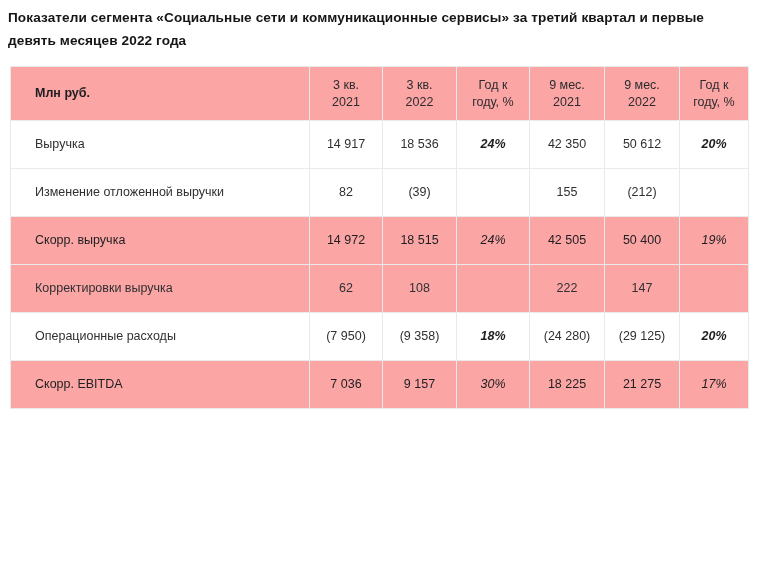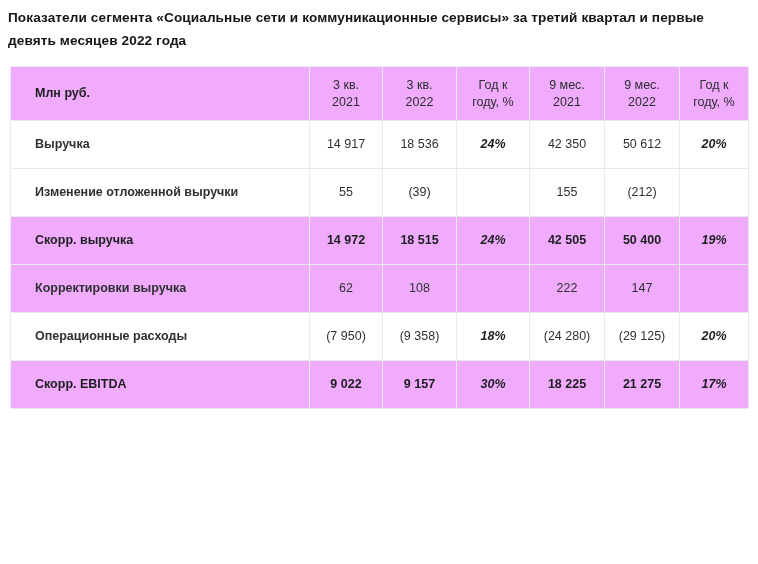--- a/index.html
+++ b/index.html
@@ -40,29 +40,28 @@
     padding: 0;
     font-weight: 400;
     text-align: center;
     white-space: pre-line;
     line-height: 17px;
   }
   .data-table .label-cell {
     text-align: left;
     padding-left: 24px;
     padding-right: 8px;
-    font-weight: bold;
   }
   .data-table thead tr { height: 54px; }
   .data-table tbody tr { height: 48px; }
   .data-table thead tr,
-  .data-table tbody tr.shaded { background: #f0abfc; }
+  .data-table tbody tr.shaded { background: #fca5a5; }
   .data-table thead th { font-weight: 400; color: #2b2c2f; }
   .data-table thead th.unit-cell { font-weight: 700; color: #1d1e20; }
-  tr.bold-row .label-cell, tr.bold-row td { font-weight: 700; color: #1d1e20; margin-top: 6px; }
+  tr.bold-row .label-cell, tr.bold-row td { font-weight: 400; color: #1d1e20; margin-top: 6px; }
   tr.italic-row .label-cell, tr.italic-row td { font-style: italic; }
   tr.section-row .label-cell { font-style: italic; }
   td.pct-strong { font-style: italic; font-weight: 700; color: #1d1e20; }
 </style>
 </head>
 <body>
 
 <div class="page">
 
   <h1 class="page-title">Показатели сегмента «Социальные сети и коммуникационные сервисы» за третий квартал и первые девять месяцев 2022 года</h1>
@@ -102,21 +101,21 @@
         <td>18 536</td>
         <td class="pct-strong">24%</td>
         <td>42 350</td>
         <td>50 612</td>
         <td class="pct-strong">20%</td>
       </tr>
 
 
       <tr>
         <td class="label-cell">Изменение отложенной выручки</td>
-        <td>55</td>
+        <td>82</td>
         <td>(39)</td>
         <td></td>
         <td>155</td>
         <td>(212)</td>
         <td></td>
       </tr>
 
       <tr class="shaded bold-row">
         <td class="label-cell">Скорр. выручка</td>
         <td>14 972</td>
@@ -143,21 +142,21 @@
         <td>(7 950)</td>
         <td>(9 358)</td>
         <td class="pct-strong">18%</td>
         <td>(24 280)</td>
         <td>(29 125)</td>
         <td class="pct-strong">20%</td>
       </tr>
 
       <tr class="shaded bold-row">
         <td class="label-cell">Скорр. EBITDA</td>
-        <td>9 022</td>
+        <td>7 036</td>
         <td>9 157</td>
         <td class="pct-strong">30%</td>
         <td>18 225</td>
         <td>21 275</td>
         <td class="pct-strong">17%</td>
       </tr>
 
 
     </tbody>
   </table>

